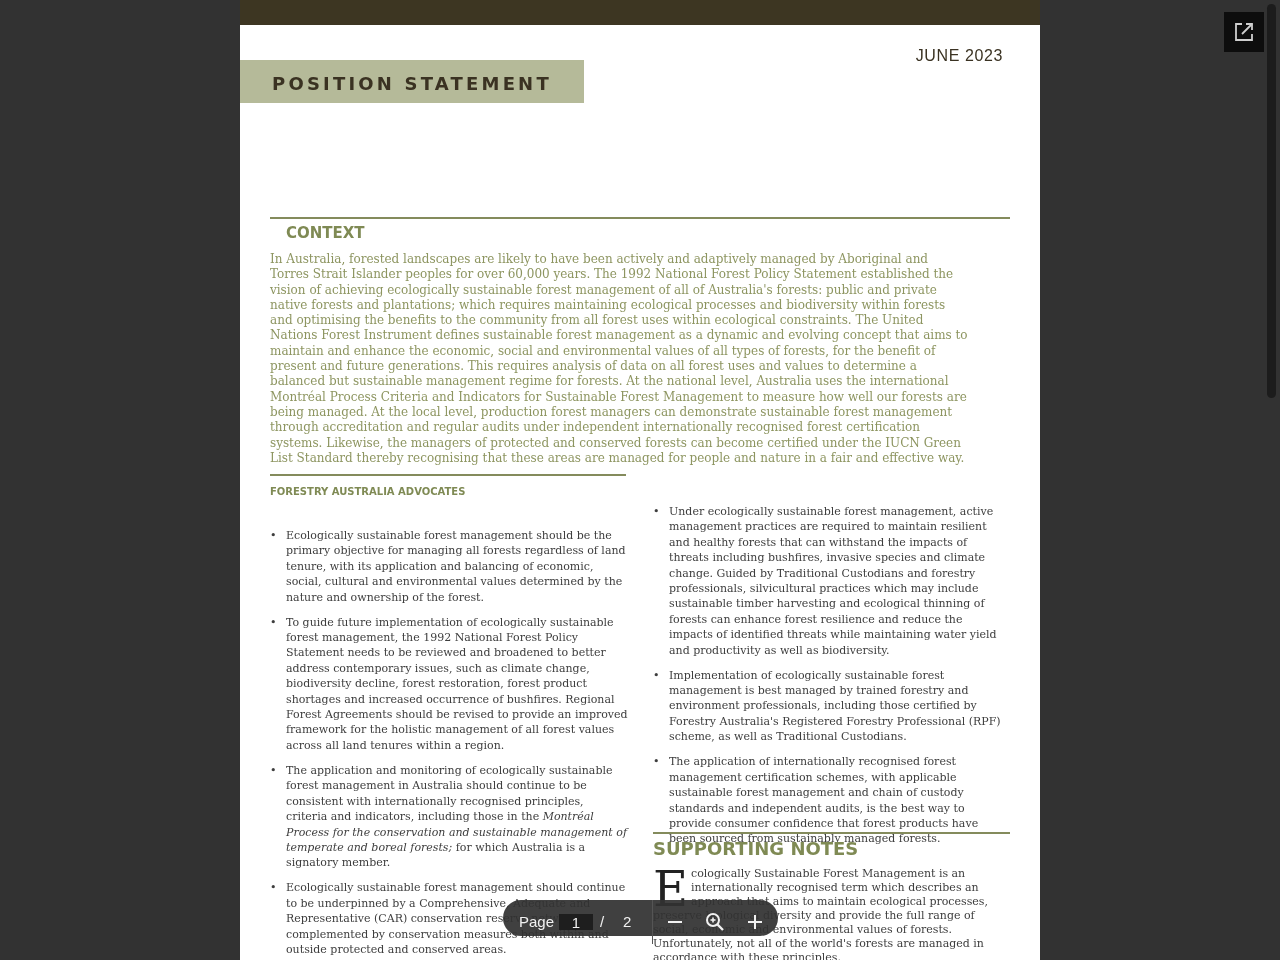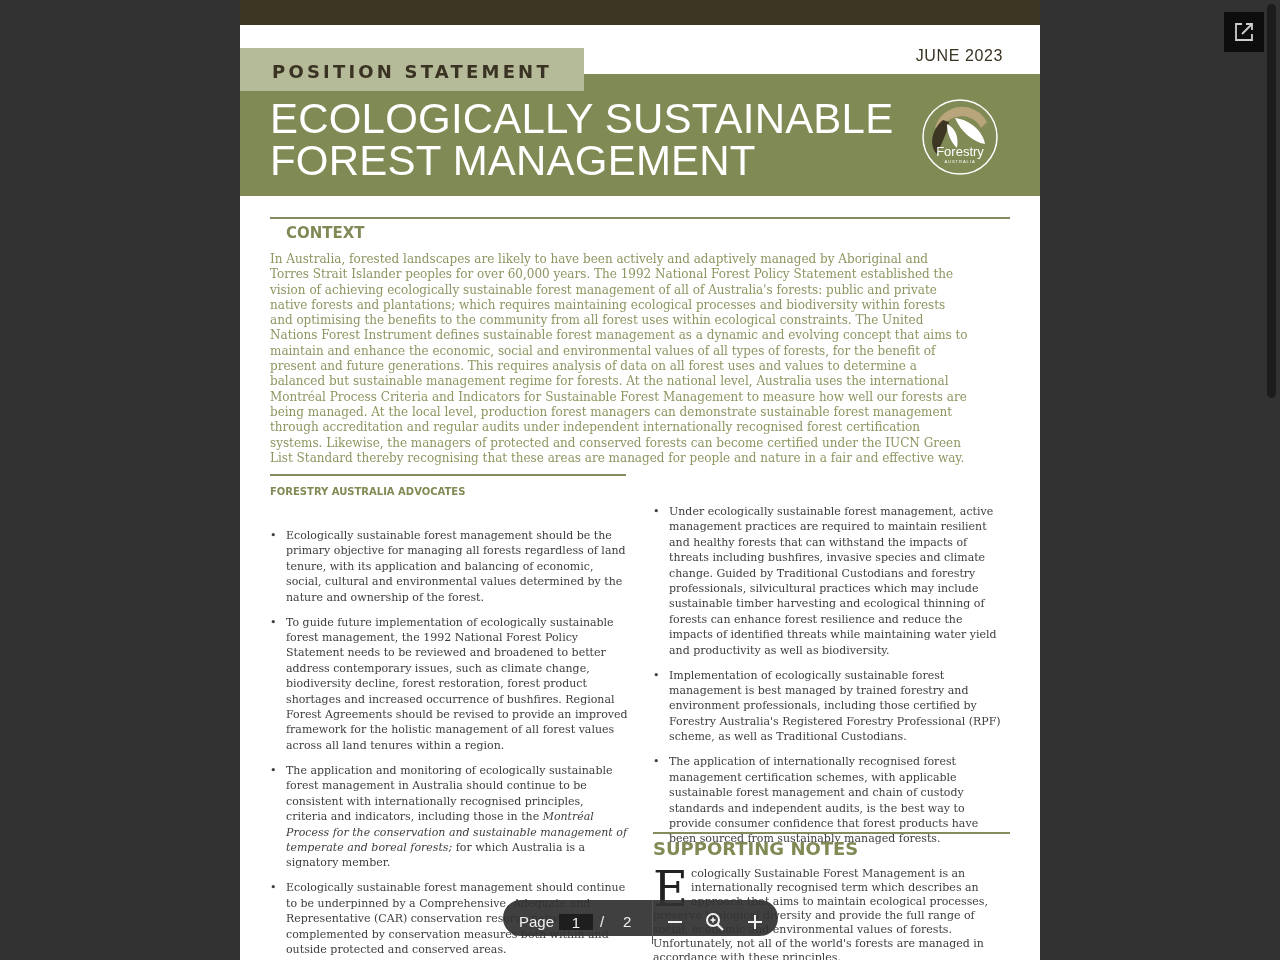--- a/index.html
+++ b/index.html
@@ -5,21 +5,21 @@
   * { box-sizing: border-box; margin: 0; padding: 0; }
   html, body { width: 1280px; height: 960px; overflow: hidden; }
   body { background: #323232; position: relative; font-family: "DejaVu Serif", serif; }
 
   .page {
     position: absolute; left: 240px; top: 0; width: 800px; height: 960px;
     background: #ffffff; overflow: hidden;
   }
   .top-band { position: absolute; left: 0; top: 0; width: 800px; height: 25px; background: #3d3622; }
   .pos-tab {
-    position: absolute; left: 0; top: 48px; width: 344px; height: 43px; background: #b5ba99;
+    position: absolute; left: 0; top: 60px; width: 344px; height: 43px; background: #b5ba99;
   }
   .pos-tab span {
     position: absolute; left: 32px; top: 13px; font-family: "DejaVu Sans", sans-serif;
     font-weight: bold; font-size: 18px; letter-spacing: 3.2px; color: #3a3222;
   }
   .date {
     position: absolute; right: 37px; top: 47px; font-family: Liberation Sans, sans-serif;
     font-size: 16px; letter-spacing: 0.6px; color: #3a3222;
   }
   .title-band {
@@ -75,35 +75,20 @@
 <body>
 
 <div class="page">
   <div class="top-band"></div>
 
   <div class="pos-tab">
     <span>POSITION STATEMENT</span>
   </div>
   <div class="date">JUNE 2023</div>
 
-  <div class="title-band">
-    <div class="title">
-      <div>ECOLOGICALLY SUSTAINABLE</div>
-      <div>FOREST MANAGEMENT</div>
-    </div>
-    <svg class="logo" viewBox="0 0 78 78">
-      <circle cx="39" cy="39" r="37" fill="#7f8a54" stroke="#ffffff" stroke-width="1.5"></circle>
-      <path d="M14 30 A28 28 0 0 1 66 24 L60 30 A22 22 0 0 0 20 32 Z" fill="#b9a57c"></path>
-      <path d="M22 22 C10 32 8 48 16 56 C20 46 26 36 28 24 Z" fill="#3d3622"></path>
-      <path d="M26 26 C34 30 38 38 36 50 C30 44 26 36 26 26 Z" fill="#ffffff"></path>
-      <path d="M34 20 C50 22 62 34 64 46 C52 44 40 34 34 20 Z" fill="#ffffff"></path>
-      <text x="39" y="58" text-anchor="middle" font-family="Liberation Sans, sans-serif" font-size="13" fill="#ffffff">Forestry</text>
-      <text x="39" y="65" text-anchor="middle" font-family="Liberation Sans, sans-serif" font-size="4" letter-spacing="1" fill="#ffffff">AUSTRALIA</text>
-    </svg>
-  </div>
 
   <div class="rule" style="left:30px; top:217px; width:740px;"></div>
   <div class="section-h" style="left:30px; top:224px; font-size:15px;margin-left:16px;">CONTEXT</div>
   <div class="context-p">In Australia, forested landscapes are likely to have been actively and adaptively managed by Aboriginal and Torres Strait Islander peoples for over 60,000 years. The 1992 National Forest Policy Statement established the vision of achieving ecologically sustainable forest management of all of Australia's forests: public and private native forests and plantations; which requires maintaining ecological processes and biodiversity within forests and optimising the benefits to the community from all forest uses within ecological constraints. The United Nations Forest Instrument defines sustainable forest management as a dynamic and evolving concept that aims to maintain and enhance the economic, social and environmental values of all types of forests, for the benefit of present and future generations. This requires analysis of data on all forest uses and values to determine a balanced but sustainable management regime for forests. At the national level, Australia uses the international Montréal Process Criteria and Indicators for Sustainable Forest Management to measure how well our forests are being managed. At the local level, production forest managers can demonstrate sustainable forest management through accreditation and regular audits under independent internationally recognised forest certification systems. Likewise, the managers of protected and conserved forests can become certified under the IUCN Green List Standard thereby recognising that these areas are managed for people and nature in a fair and effective way.</div>
 
   <div class="rule" style="left:30px; top:474px; width:356px;"></div>
   <div class="section-h" style="left:30px; top:482px; font-size:10px;">
     <div>FORESTRY AUSTRALIA ADVOCATES</div>
   </div>
 

